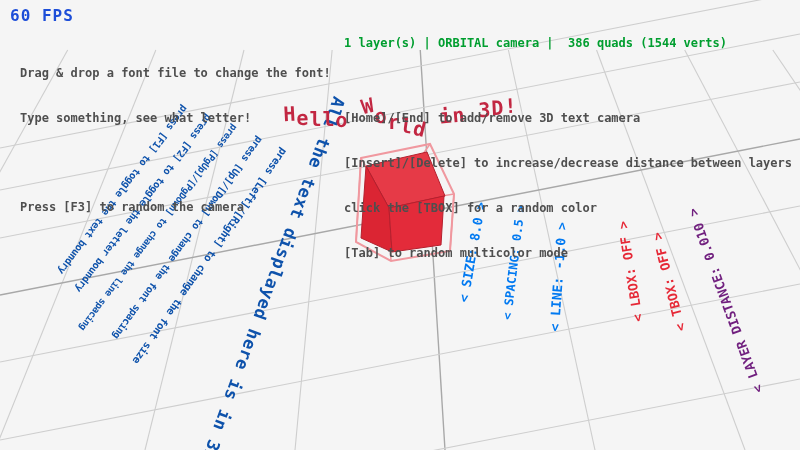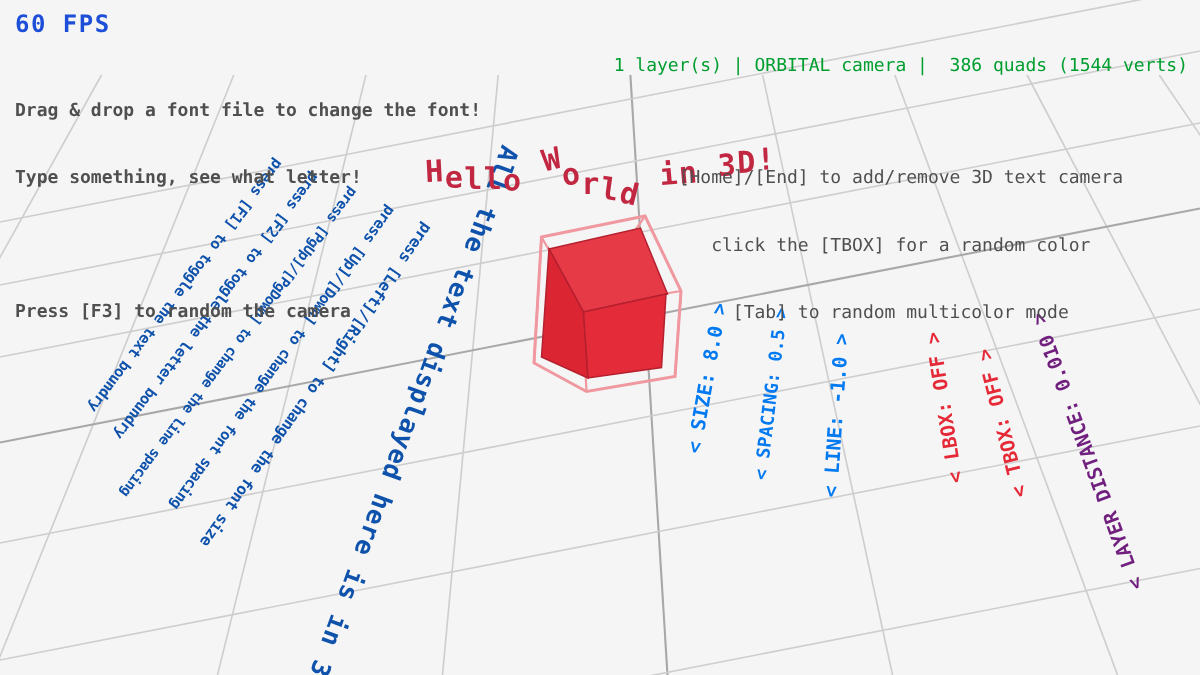--- a/index.html
+++ b/index.html
@@ -30,23 +30,23 @@
   .opt6{left:752px;top:395px;transform:rotate(-110deg);font-size:13px;}
 
   
   #wave-text{position:absolute;left:283px;top:88px;z-index:5;color:#c22742;
              font-size:20px;font-weight:bold;white-space:pre;}
   #wave-text .wch{display:inline-block;width:13px;text-align:center;}
 
   
   .hud{position:absolute;z-index:10;white-space:pre;}
   #fps-counter{left:10px;top:6px;font-size:16px;font-weight:bold;color:#1d4ed8;letter-spacing:1px;}
-  #help-left{left:10px;top:36px;font-size:12px;font-weight:bold;color:#4f4f4f;line-height:15px;}
+  #help-left{left:20px;top:36px;font-size:12px;font-weight:bold;color:#4f4f4f;line-height:15px;}
   #help-left .gap{height:14px;}
-  #hud-right{right:8px;top:6px;text-align:center;font-size:12px;font-weight:normal;line-height:15px;}
+  #hud-right{right:8px;top:6px;text-align:left;font-size:12px;font-weight:bold;line-height:15px;}
   #status-line{color:#009e2f;}
   #help-right{color:#4f4f4f;}
 </style>
 </head>
 <body>
 
 <div class="stage">
 
   <svg id="grid-svg" width="800" height="450">
       <line x1="67.68041237113403" y1="50" x2="-155" y2="450" stroke="#cecece" stroke-width="1.1"></line>
@@ -102,16 +102,17 @@
   <div>Drag &amp; drop a font file to change the font!</div>
   <div>Type something, see what letter!</div>
   <div class="gap"></div>
   <div>Press [F3] to random the camera</div>
 </div>
 
 <div class="hud" id="hud-right">
   <div id="status-line">1 layer(s) | ORBITAL camera |  386 quads (1544 verts)</div>
   <div id="help-right">
     <div>[Home]/[End] to add/remove 3D text camera</div>
+    <div>[Insert]/[Delete] to increase/decrease distance between layers</div>
     <div>click the [TBOX] for a random color</div>
     <div>[Tab] to random multicolor mode</div>
   </div>
 </div>
 
 </body></html>

